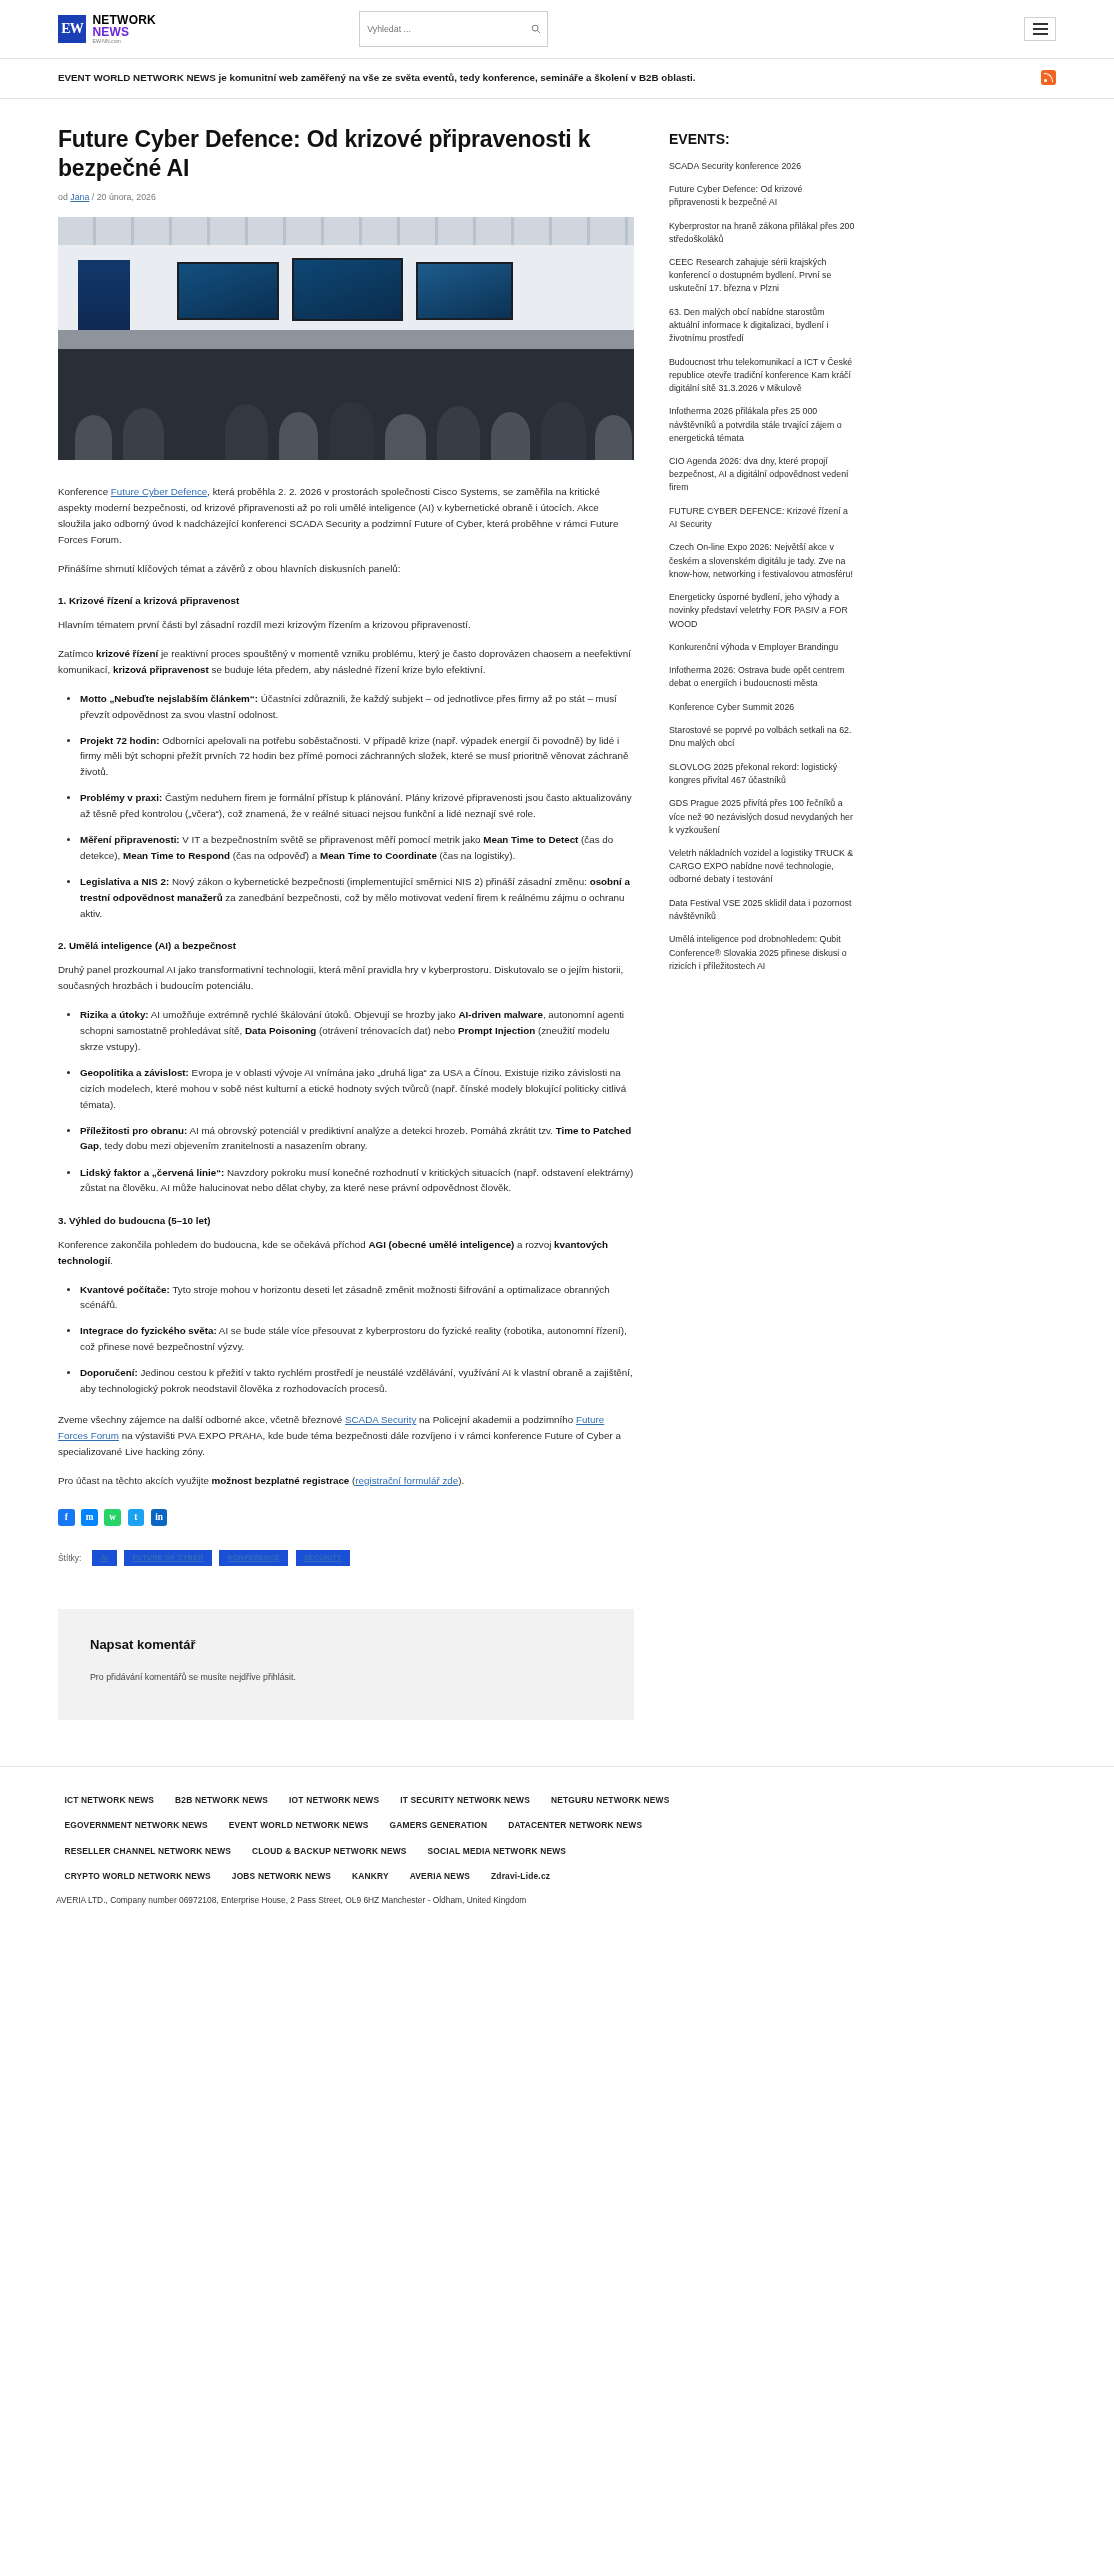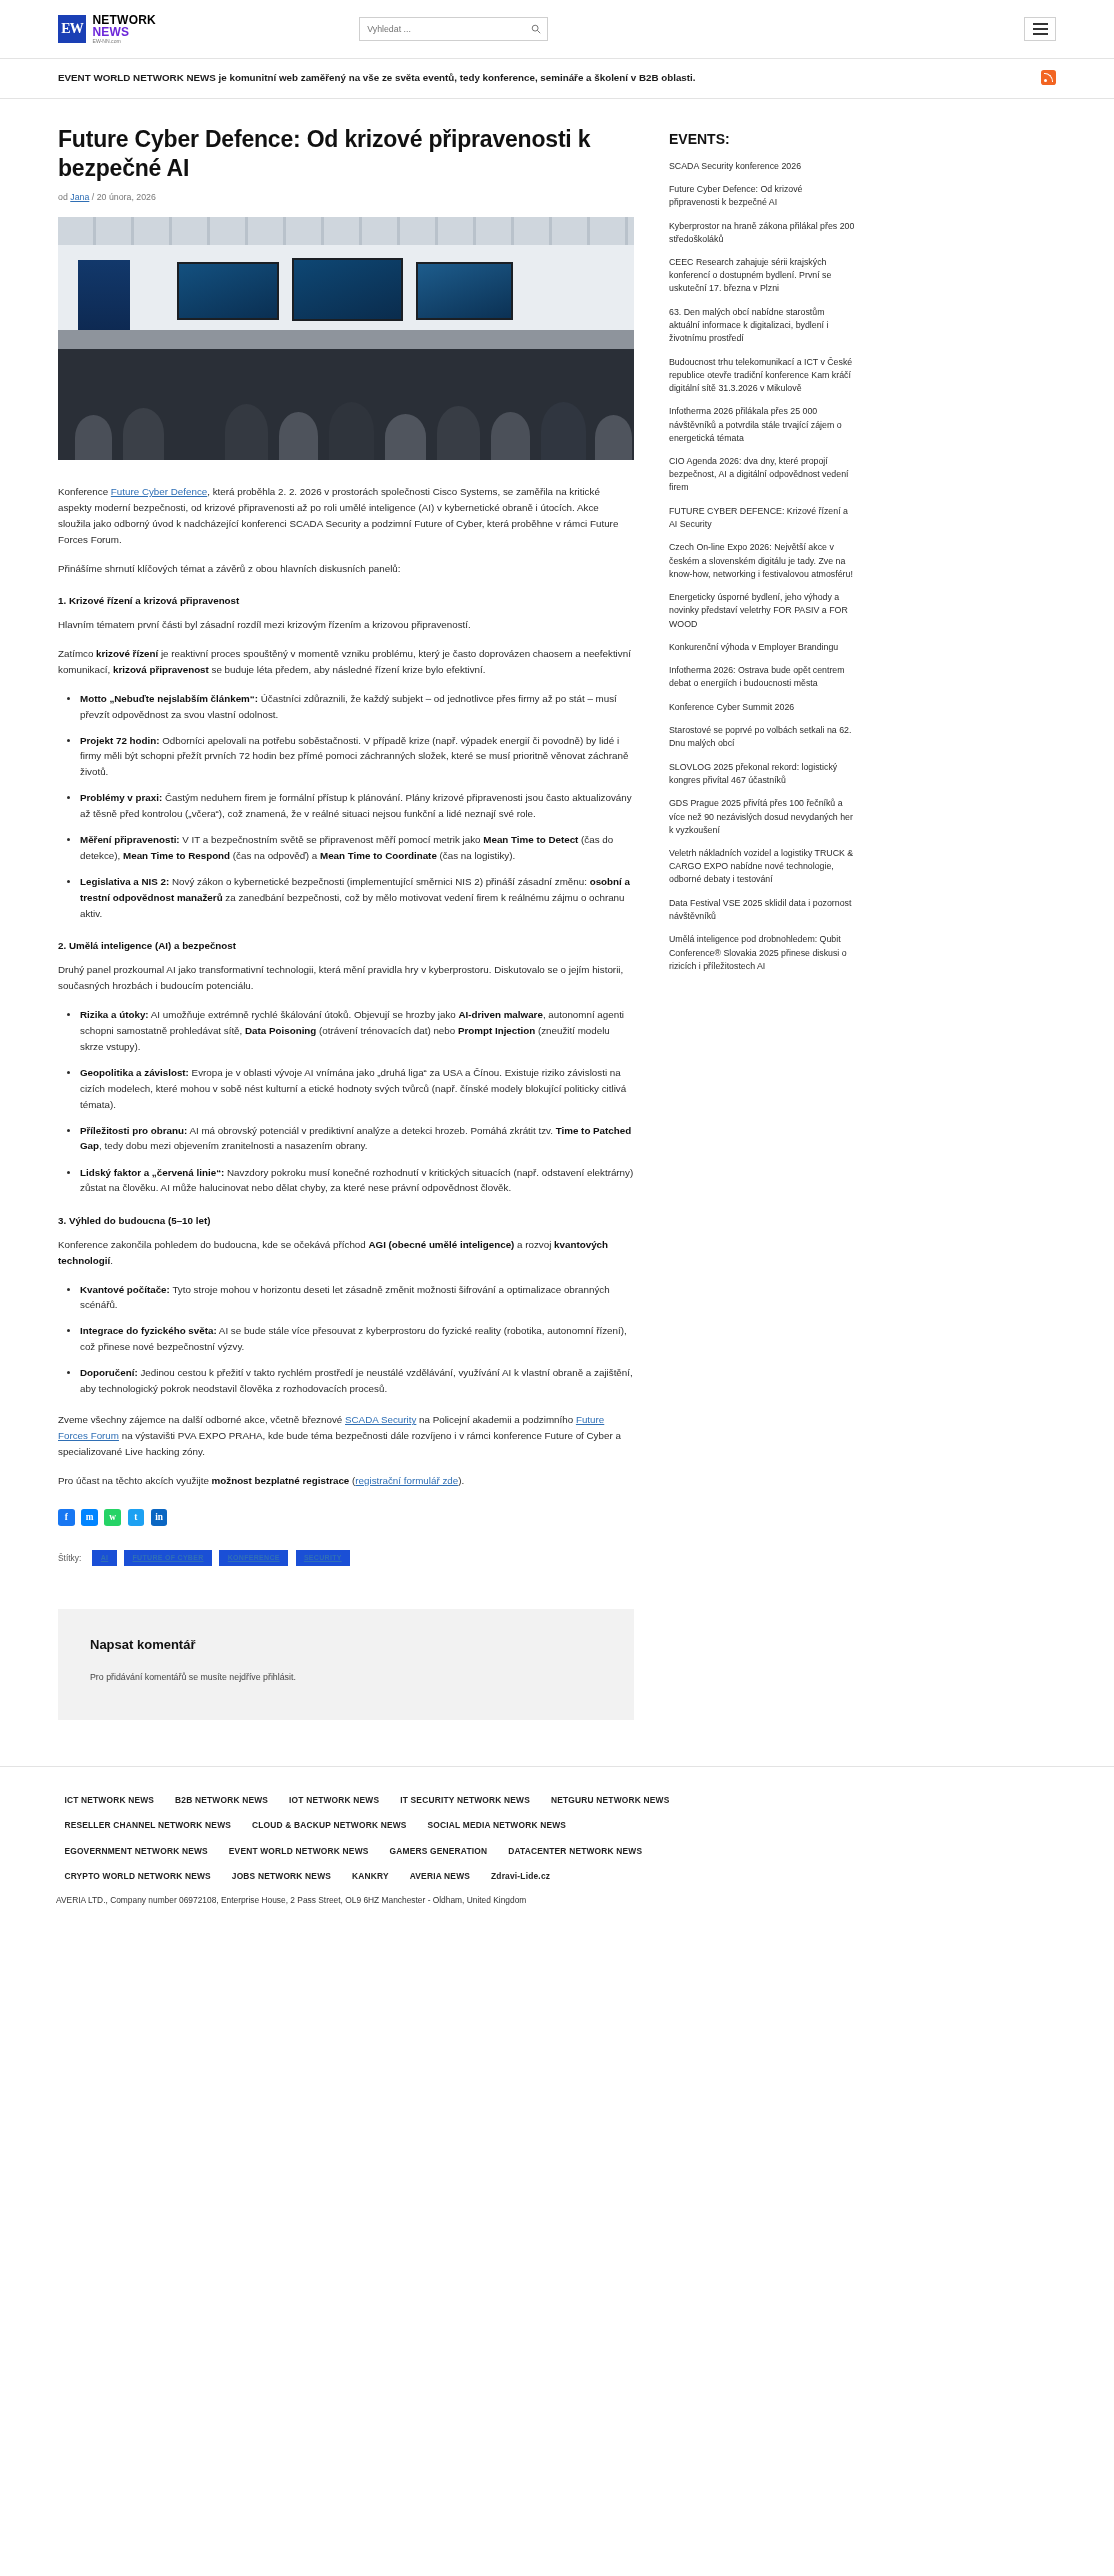--- a/index.html
+++ b/index.html
@@ -28,21 +28,21 @@
     font-weight:bold; font-size:14px; letter-spacing:-0.9px;
     font-family:"Liberation Serif", serif;
   }
   .logo-text { line-height:1.0; }
   .logo-text .l1 { font-size:12px; font-weight:bold; letter-spacing:0.2px; color:#000000; display:block;}
   .logo-text .l2 { font-size:12px; font-weight:bold; letter-spacing:0.2px; color:#6d28d9; display:block;}
   .logo-text .l3 { font-size:5.1px; color:#777; display:block; margin-top:0.9px;}
 
   .search-box {
     margin-left: 186px;
-    width: 189px; height: 24px;
+    width: 189px; height: 36px;
     border: 0.9px solid #cfcfcf; background:#fff;
     display:flex; align-items:center; padding: 0 5.6px;
     position: relative;
   }
   .search-box input {
     border:none; outline:none; font-size:8.8px; color:#8a8a8a;
     width: 100%; background: transparent;
     font-family: "Liberation Sans", sans-serif;
   }
   .search-icon { width:10.2px; height:10.2px; flex:0 0 10.2px; }
@@ -329,29 +329,29 @@
 
   <div class="footer">
     <div class="f-row">
       <a class="f-link" href="#">ICT NETWORK NEWS</a>
       <a class="f-link" href="#">B2B NETWORK NEWS</a>
       <a class="f-link" href="#">IOT NETWORK NEWS</a>
       <a class="f-link" href="#">IT SECURITY NETWORK NEWS</a>
       <a class="f-link" href="#">NETGURU NETWORK NEWS</a>
     </div>
     <div class="f-row">
-      <a class="f-link" href="#">RESELLER CHANNEL NETWORK NEWS</a>
-      <a class="f-link" href="#">CLOUD &amp; BACKUP NETWORK NEWS</a>
-      <a class="f-link" href="#">SOCIAL MEDIA NETWORK NEWS</a>
-    </div>
-    <div class="f-row">
       <a class="f-link" href="#">EGOVERNMENT NETWORK NEWS</a>
       <a class="f-link" href="#">EVENT WORLD NETWORK NEWS</a>
       <a class="f-link" href="#">GAMERS GENERATION</a>
       <a class="f-link" href="#">DATACENTER NETWORK NEWS</a>
+    </div>
+    <div class="f-row">
+      <a class="f-link" href="#">RESELLER CHANNEL NETWORK NEWS</a>
+      <a class="f-link" href="#">CLOUD &amp; BACKUP NETWORK NEWS</a>
+      <a class="f-link" href="#">SOCIAL MEDIA NETWORK NEWS</a>
     </div>
     <div class="f-row">
       <a class="f-link" href="#">CRYPTO WORLD NETWORK NEWS</a>
       <a class="f-link" href="#">JOBS NETWORK NEWS</a>
       <a class="f-link" href="#">KANKRY</a>
       <a class="f-link" href="#">AVERIA NEWS</a>
       <a class="f-link" href="#">Zdravi-Lide.cz</a>
     </div>
     <div class="f-legal">AVERIA LTD., Company number 06972108, Enterprise House, 2 Pass Street, OL9 6HZ Manchester - Oldham, United Kingdom</div>
   </div>

